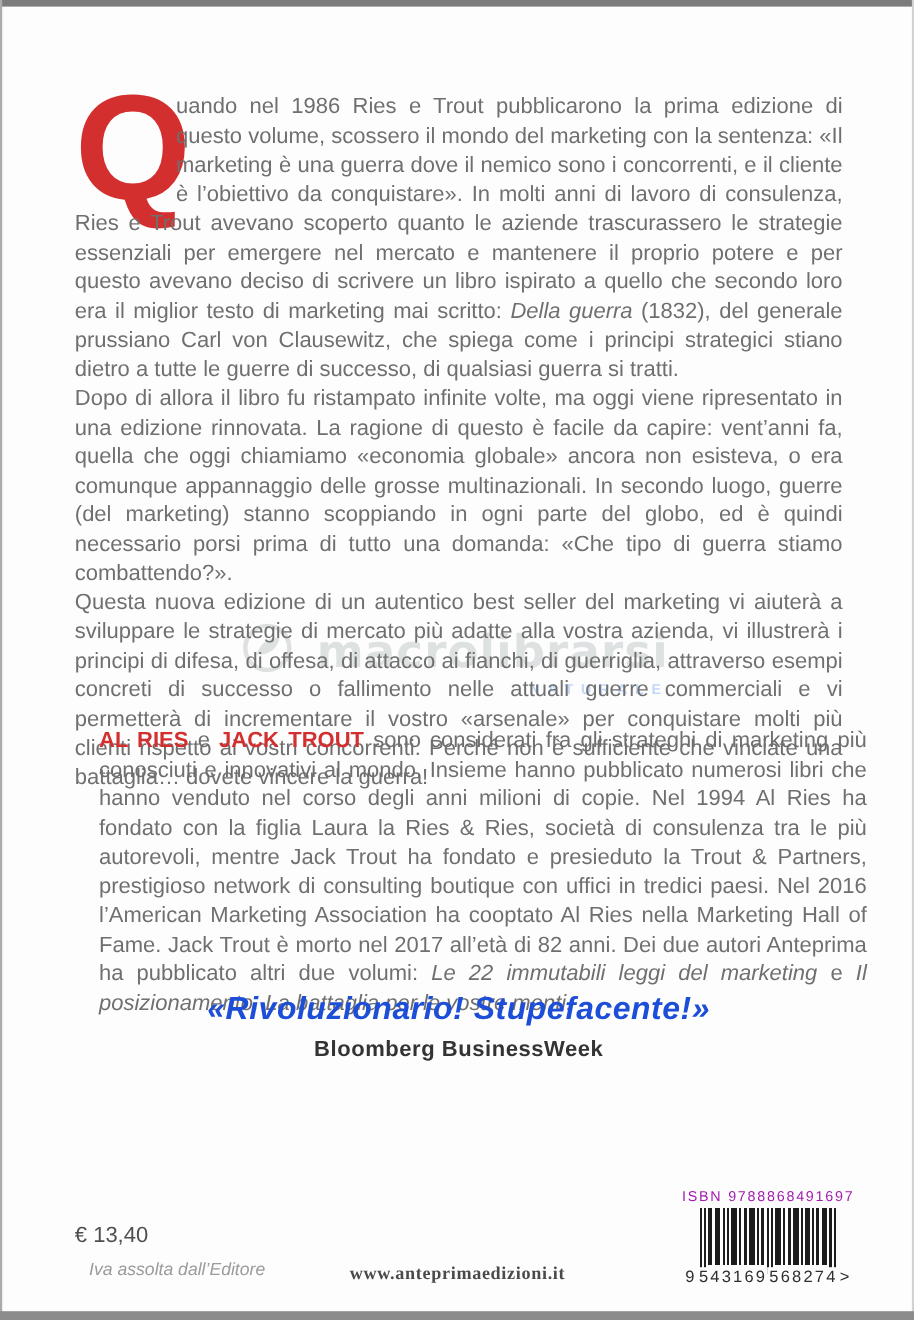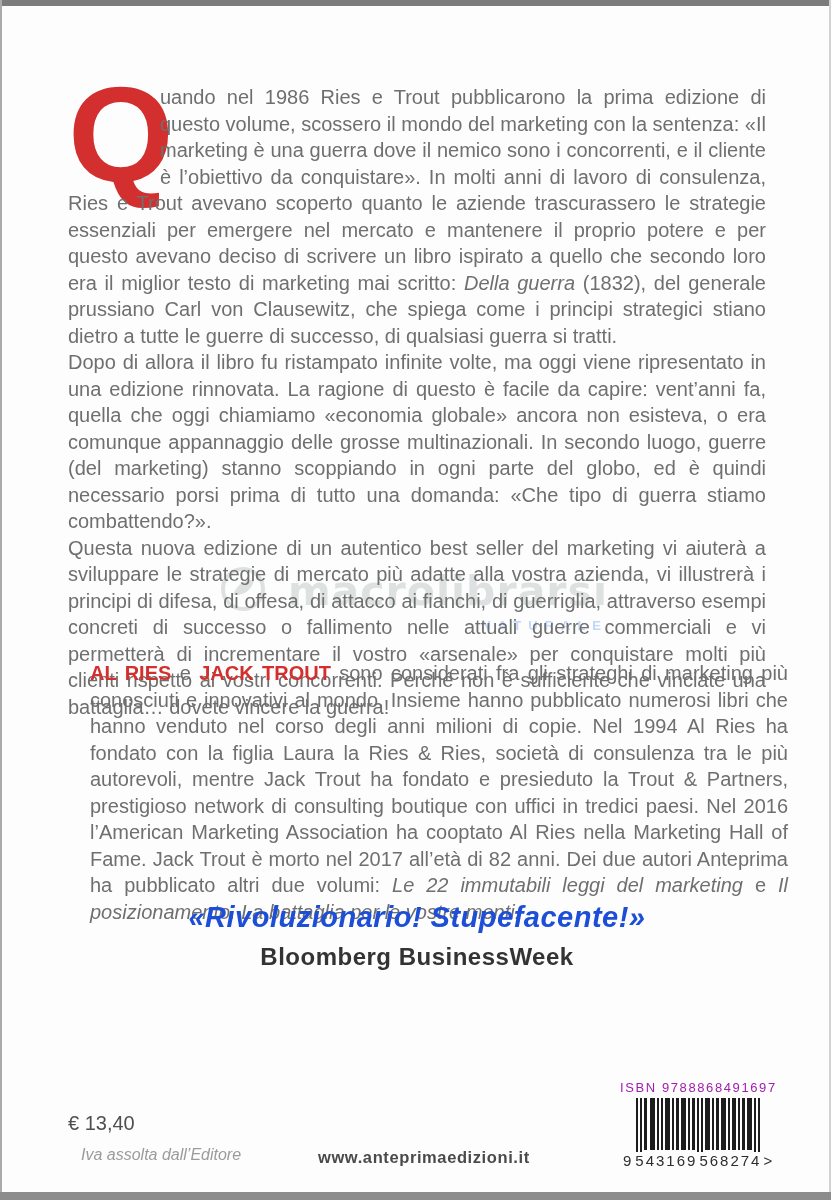--- a/index.html
+++ b/index.html
@@ -52,36 +52,36 @@
 
   .quote-block{
     position:absolute;top:901px;left:68px;width:698px;
     text-align:center;z-index:1;
   }
   .quote-line{
     font-size:29px;font-weight:700;font-style:italic;
     color:#1d4ed8;letter-spacing:0.5px;margin:0;
   }
   .quote-source{
-    font-size:24px;font-weight:700;color:#333;
+    font-size:20px;font-weight:700;color:#333;
     margin:9px 0 0 0;letter-spacing:0.5px;
   }
 
   .price{
     position:absolute;left:68px;top:1112px;
     font-size:20px;color:#4f4f4f;z-index:1;
   }
   .vat-note{
     position:absolute;left:81px;top:1146px;
     font-size:16px;font-style:italic;color:#9b9b9b;z-index:1;
   }
   .website{
     position:absolute;left:318px;top:1148px;
     font-size:16.5px;font-weight:700;color:#4a4a4a;
-    letter-spacing:0.6px;z-index:1;
+    letter-spacing:0.6px;z-index:1;font-family:Liberation Serif, serif;
   }
 
   .barcode-widget{
     position:absolute;left:620px;top:1080px;width:156px;
     text-align:center;z-index:1;
   }
   .isbn-label{
     font-size:13px;color:#a21caf;letter-spacing:1.6px;
     white-space:nowrap;margin-bottom:3px;
   }

